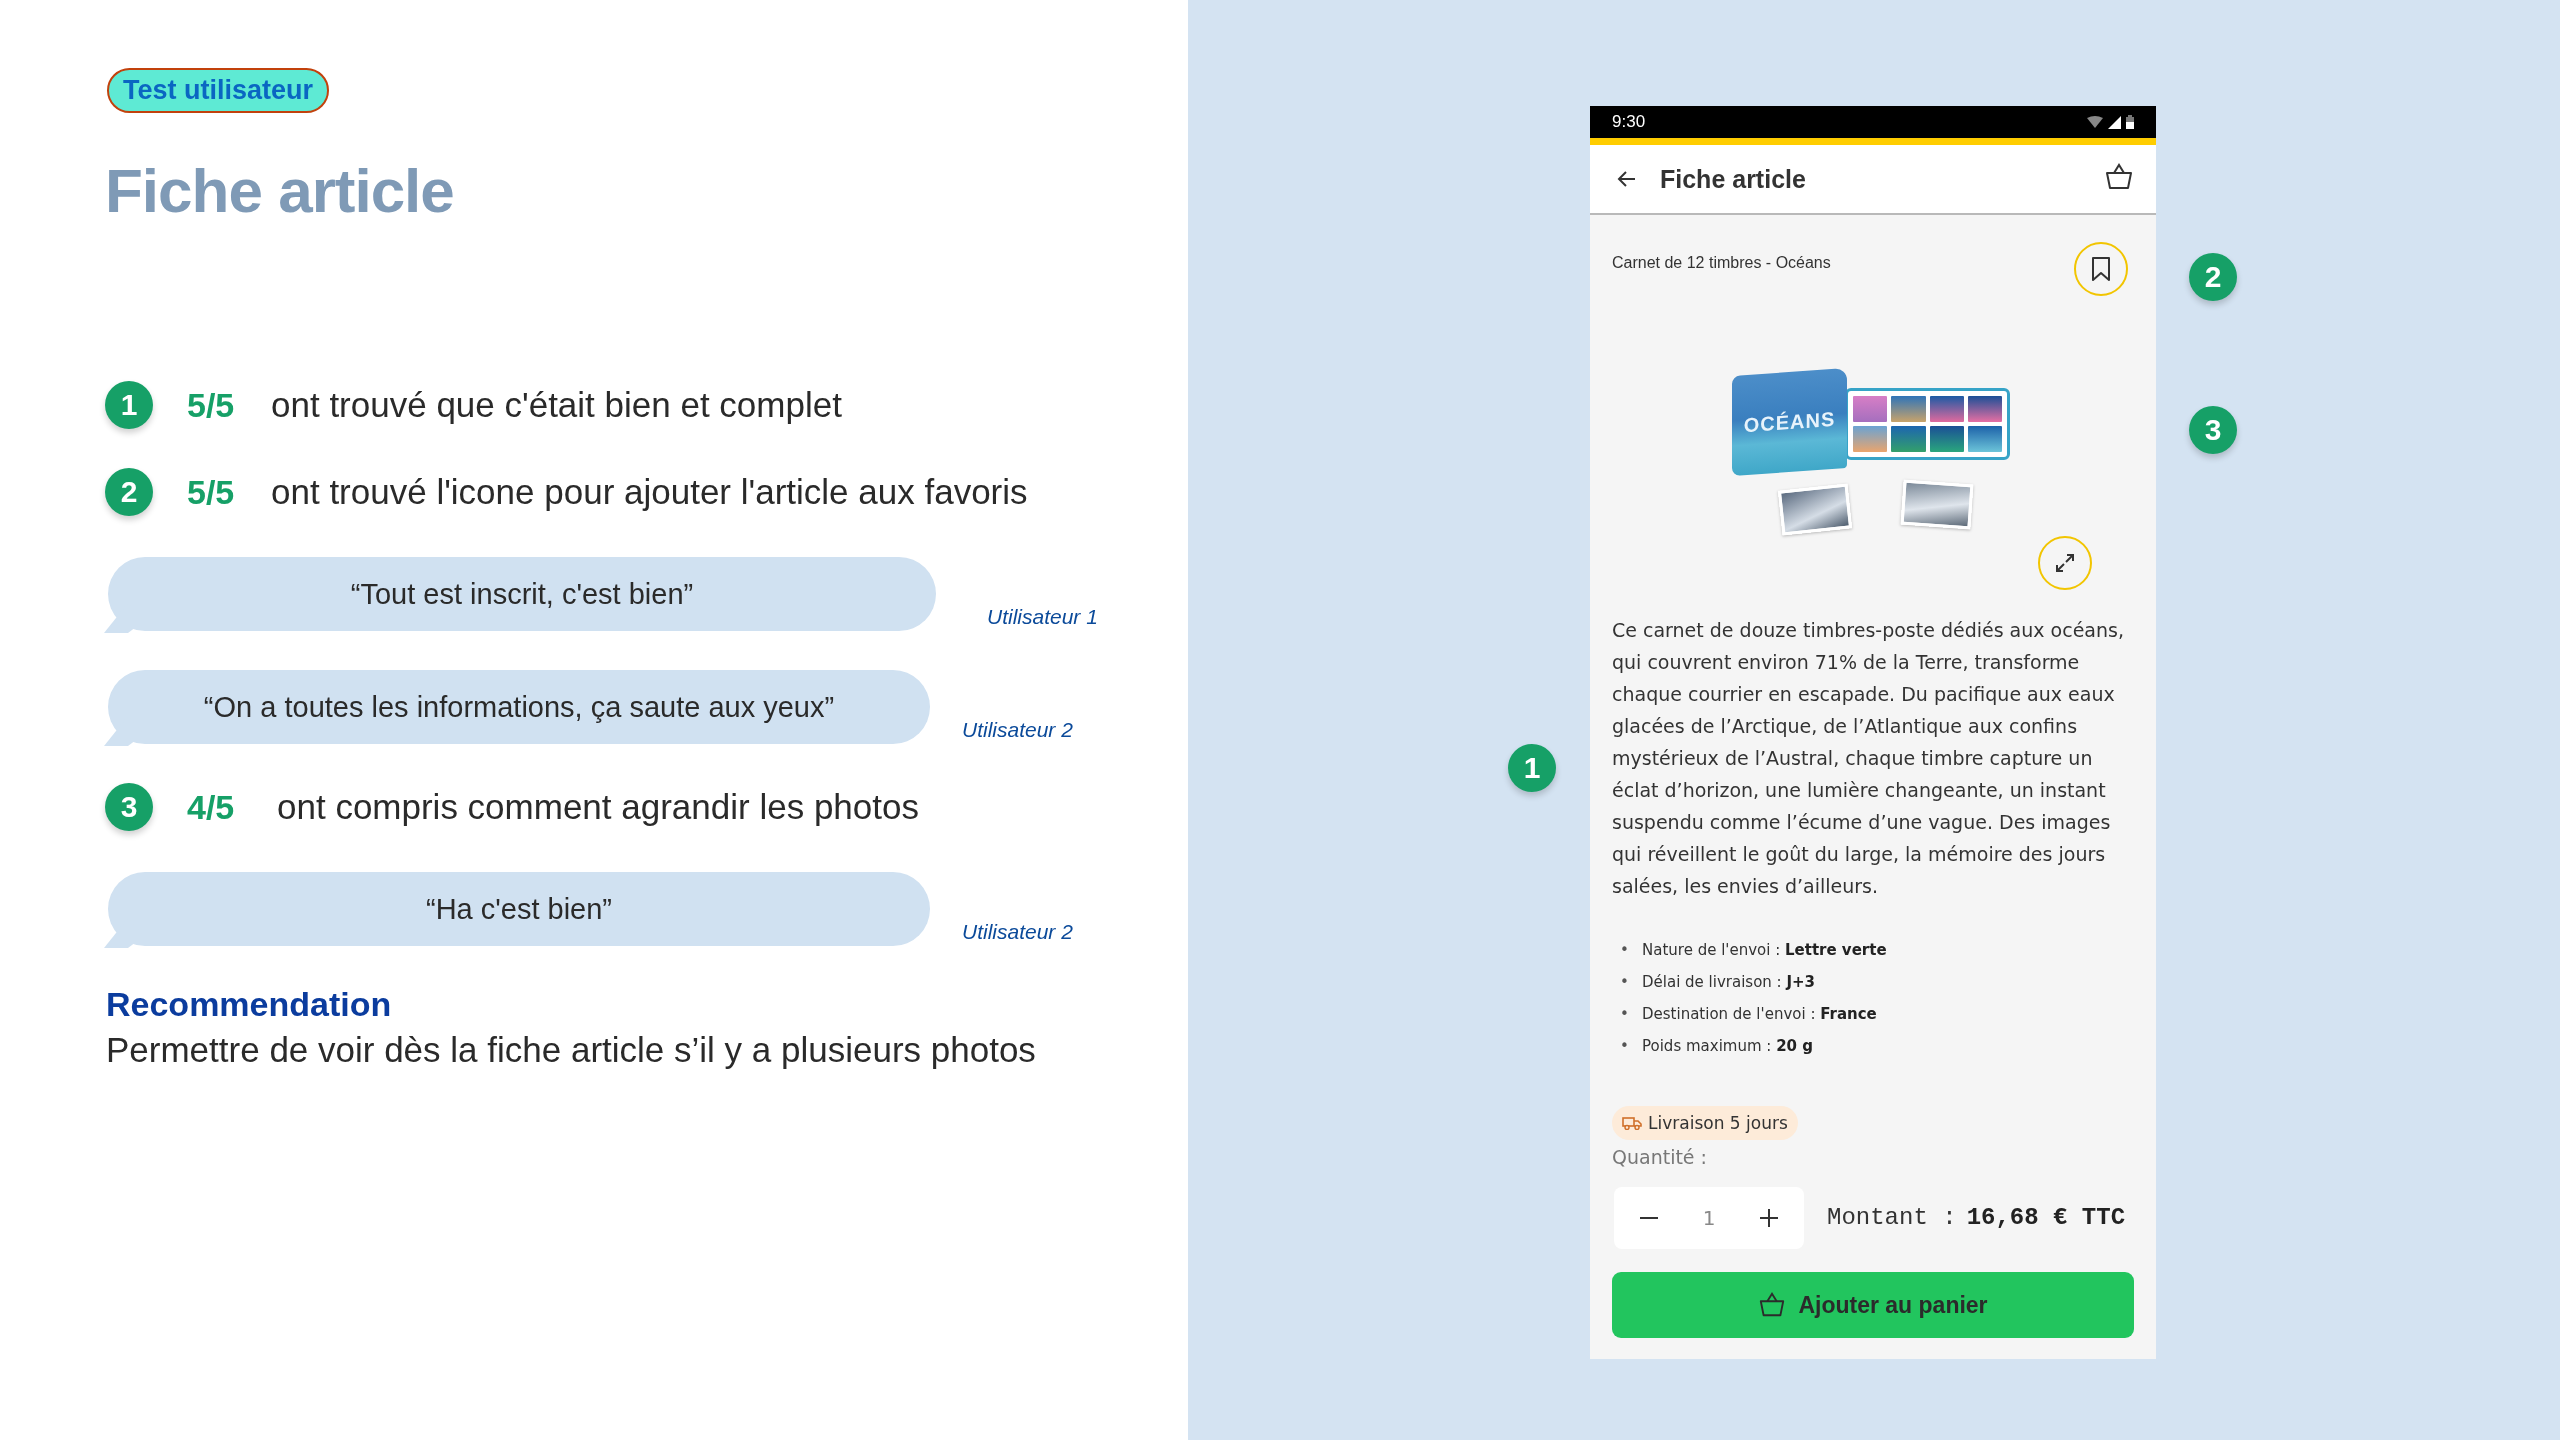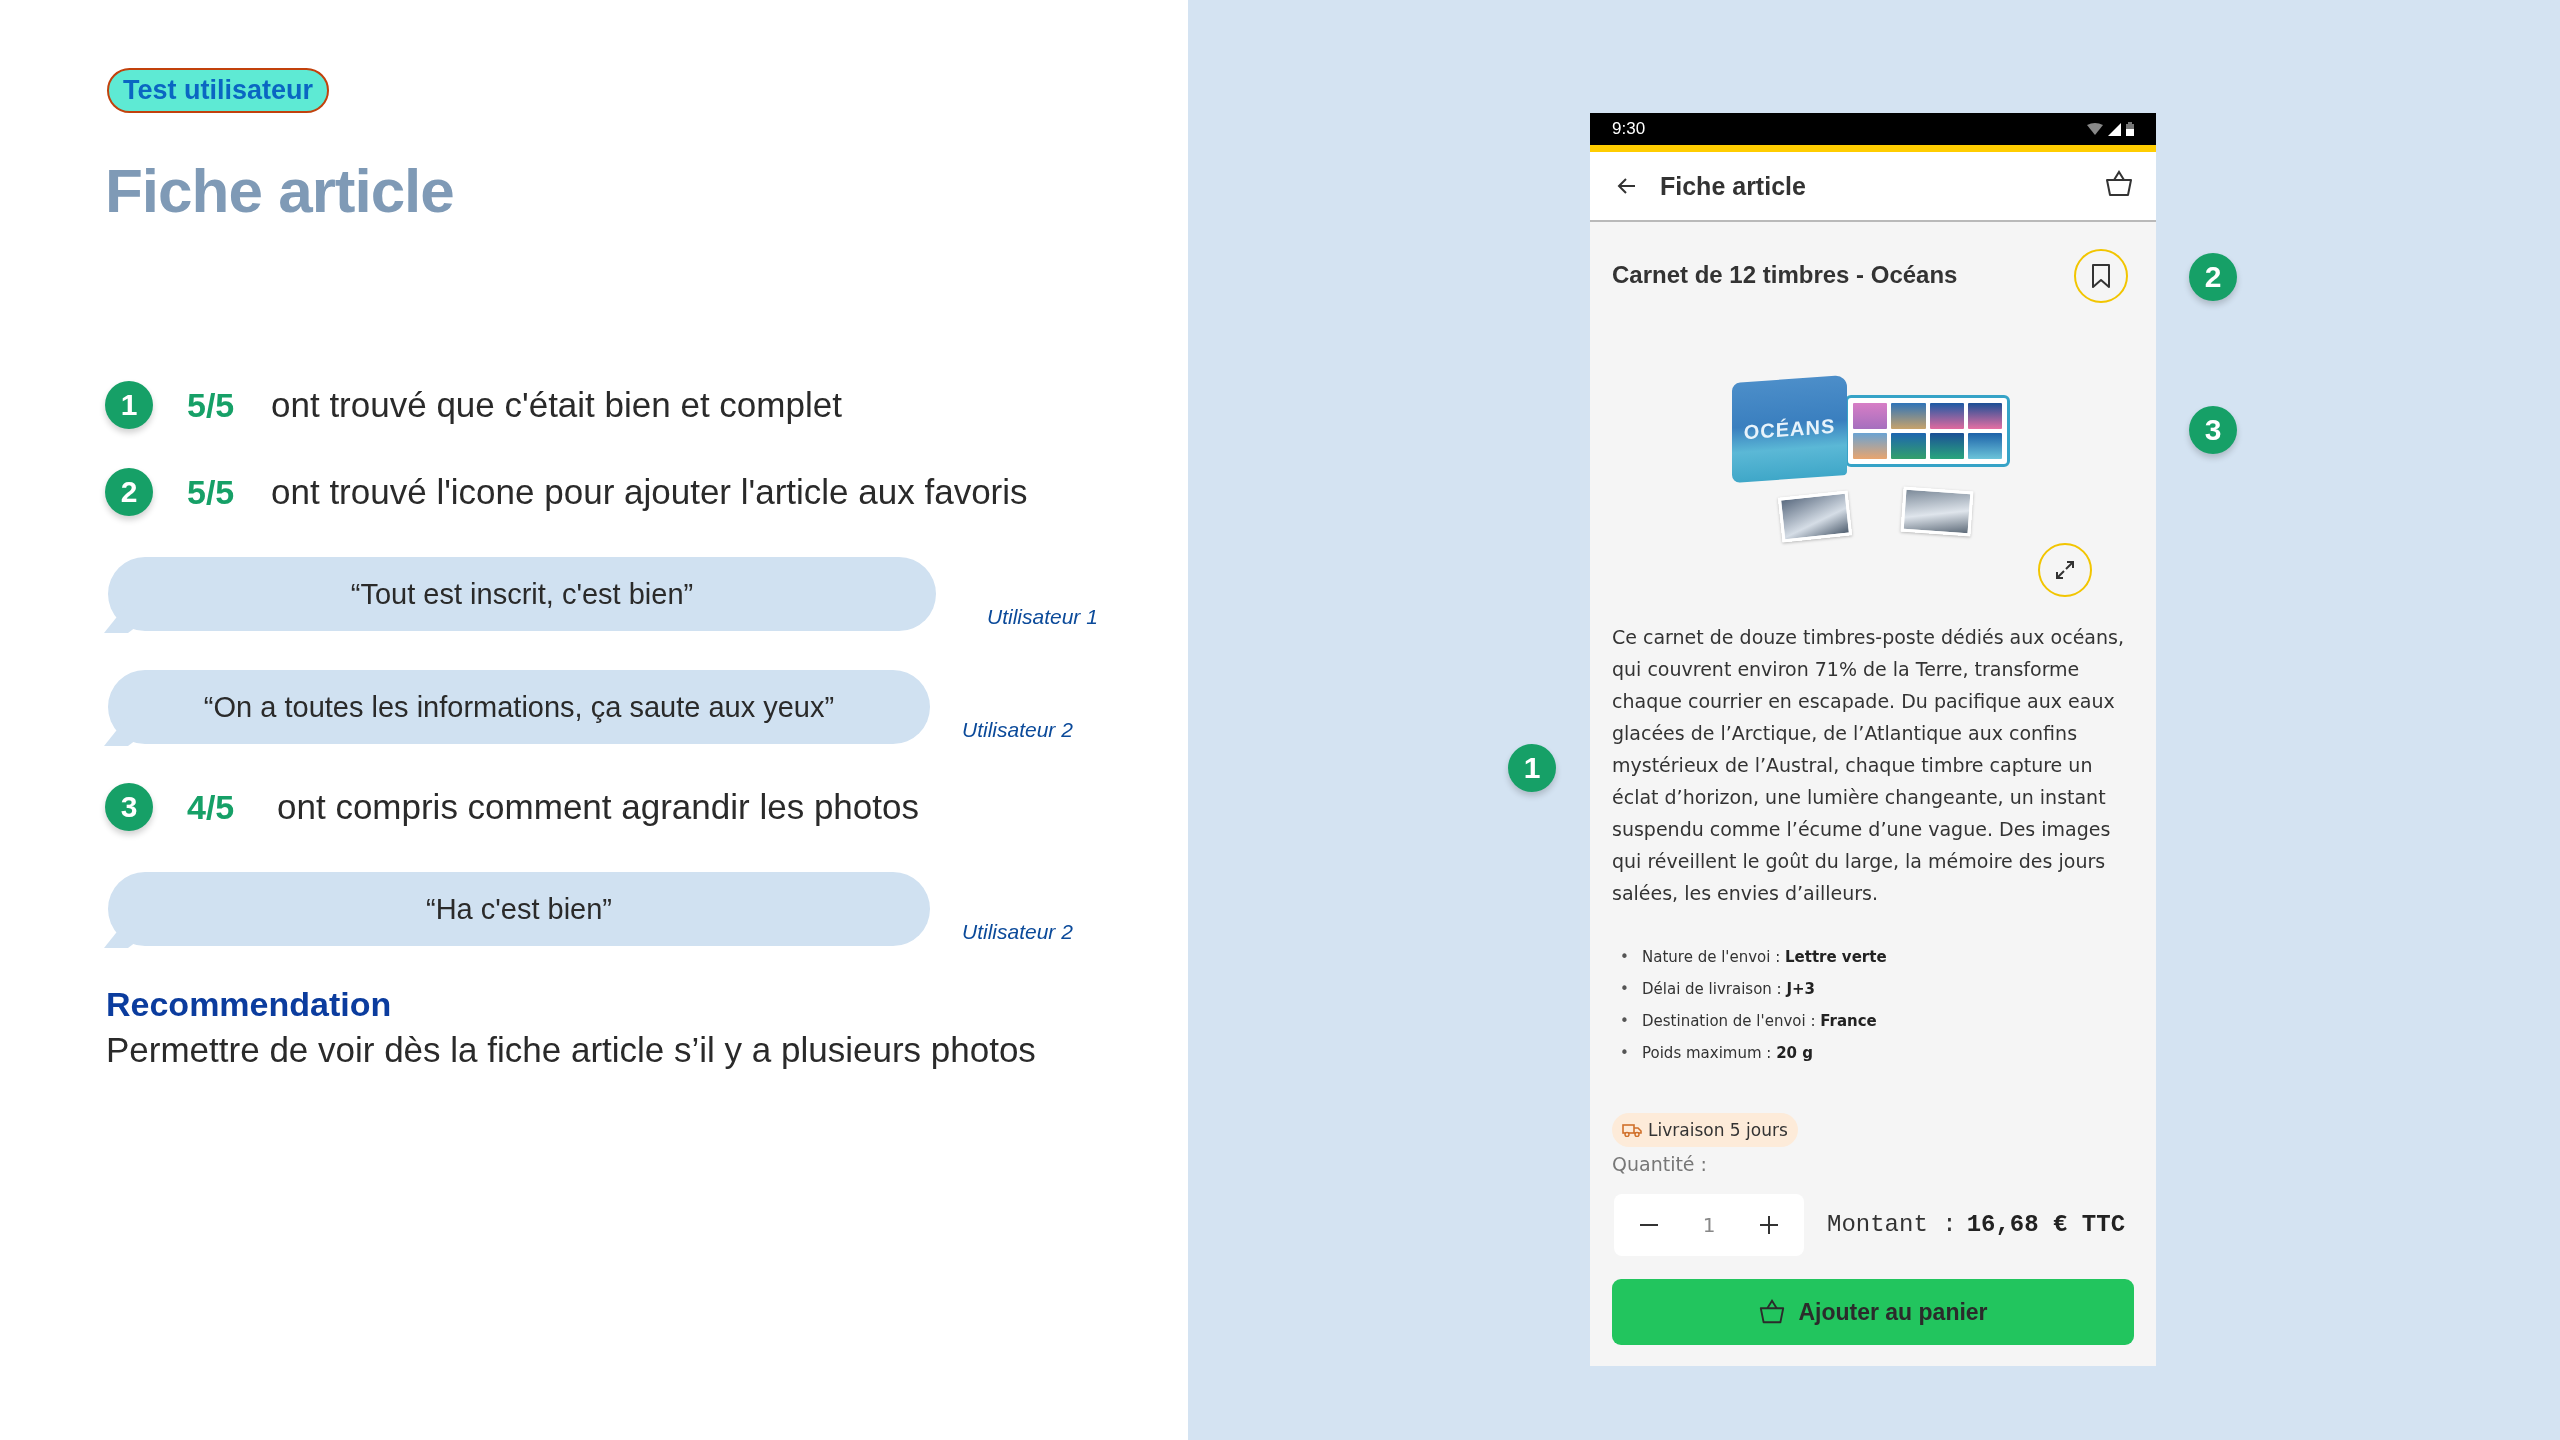--- a/index.html
+++ b/index.html
@@ -19,30 +19,30 @@
 
   .bubble { position: absolute; left: 108px; height: 74px; background: #d0e1f1; border-radius: 37px; display: flex; align-items: center; justify-content: center; font-size: 29px; color: #2a2a2a; }
   .bubble::before { content: ""; position: absolute; left: -4px; bottom: -2px; width: 40px; height: 30px; background: #d0e1f1; clip-path: polygon(0 100%, 60% 0, 100% 60%, 60% 100%); }
   .user { position: absolute; font-size: 21px; font-style: italic; color: #0b4a9a; }
 
   .reco-title { position: absolute; left: 106px; top: 985px; font-size: 34px; font-weight: 700; color: #0b3c9e; }
   .reco-text { position: absolute; left: 106px; top: 1030px; font-size: 35px; color: #2a2a2a; }
 
   .marker { position: absolute; width: 48px; height: 48px; border-radius: 50%; background: #16a067; color: #fff; font-weight: 700; font-size: 30px; display: flex; align-items: center; justify-content: center; box-shadow: 0 4px 6px rgba(0,0,0,0.18); }
 
-  .phone { position: absolute; left: 1590px; top: 113px; width: 566px; height: 1253px; background: #f5f5f5; overflow: hidden; padding-left: 24px; }
+  .phone { position: absolute; left: 1590px; top: 106px; width: 566px; height: 1253px; background: #f5f5f5; overflow: hidden; padding-left: 24px; }
   .statusbar { position: absolute; left: 0; top: 0; width: 566px; height: 32px; background: #000; color: #fff; font-size: 17px; display: flex; align-items: center; padding: 0 22px; }
   .statusbar .time { flex: 1; }
   .sb-icons { display: flex; gap: 5px; align-items: center; }
   .yellowline { position: absolute; left: 0; top: 32px; width: 566px; height: 7px; background: #ffcd00; }
   .appbar { position: absolute; left: 0; top: 39px; width: 566px; height: 70px; background: #fff; border-bottom: 2px solid #b9b9b9; display: flex; align-items: center; padding: 0 22px; }
   .appbar .back { width: 30px; height: 30px; display: flex; align-items: center; justify-content: center; }
   .appbar .apptitle { margin-left: 18px; font-size: 25px; font-weight: 700; color: #333; flex: 1; }
 
-  .ptitle { position: absolute; left: 22px; top: 148px; font-size: 24px; font-weight: 700; color: #333; }
+  .ptitle { position: absolute; left: 22px; top: 148px; font-size: 16px; font-weight: 400; color: #333; }
   .fav { position: absolute; left: 484px; top: 136px; width: 54px; height: 54px; border-radius: 50%; border: 2px solid #f2c500; display: flex; align-items: center; justify-content: center; }
 
   .imgwrap { position: absolute; left: 140px; top: 258px; width: 280px; height: 170px; }
   .cover { position: absolute; left: 2px; top: 8px; width: 115px; height: 100px; border-radius: 8px 12px 4px 8px; background: linear-gradient(180deg, #4c8ec9 0%, #3a7fbf 45%, #5bb8d6 70%, #3fa7c8 100%); transform: skewY(-4deg); color: #e7f3fb; font-weight: 700; font-size: 20px; display: flex; align-items: center; justify-content: center; letter-spacing: 1px; }
   .strip { position: absolute; left: 115px; top: 24px; width: 165px; height: 72px; border: 3px solid #36a3c7; border-radius: 6px; background: #fff; display: grid; grid-template-columns: repeat(4, 1fr); grid-template-rows: 1fr 1fr; gap: 4px; padding: 5px; }
   .stamp { border-radius: 1px; }
   .s1 { background: linear-gradient(180deg, #d77ec6, #a56fbe); }
   .s2 { background: linear-gradient(180deg, #2f74b8, #c8a36b); }
   .s3 { background: linear-gradient(180deg, #1c5aa4, #e06a9e); }
   .s4 { background: linear-gradient(180deg, #6aa3d3, #e9a56e); }

